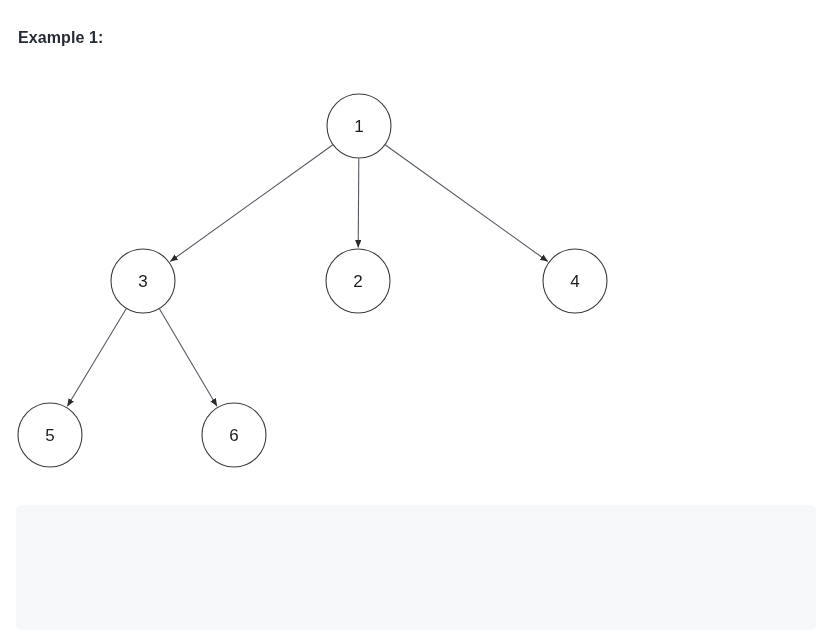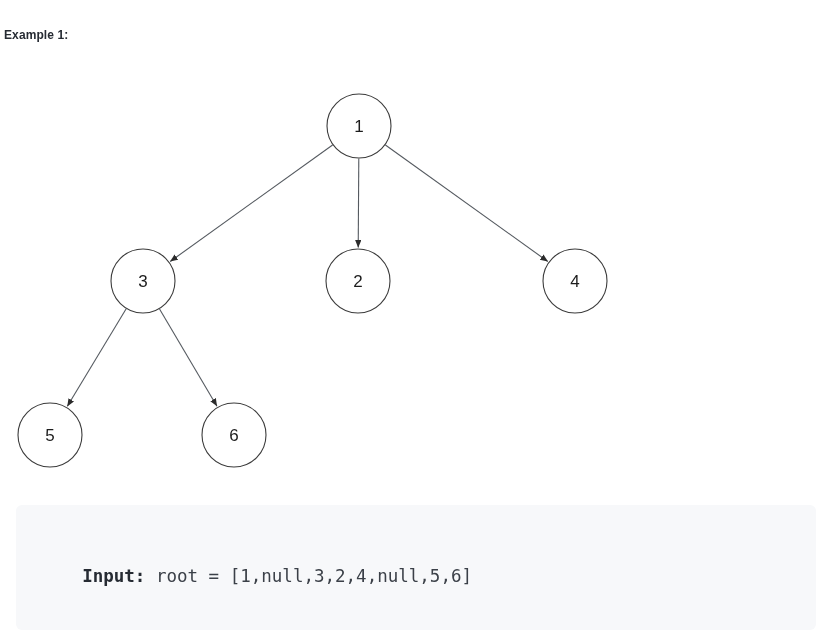--- a/index.html
+++ b/index.html
@@ -13,23 +13,23 @@
     position: relative;
     overflow: hidden;
     font-family: "Liberation Sans", sans-serif;
     color: #262b33;
     -webkit-font-smoothing: antialiased;
   }
 
   
   .example-heading {
     position: absolute;
-    left: 4px;
+    left: 18px;
     top: 28px;
-    font-size: 12px;
+    font-size: 16px;
     font-weight: bold;
     letter-spacing: 0.1px;
     color: #262b33;
     line-height: 1.3;
   }
 
   
   .tree-figure {
     position: absolute;
     left: 0;
@@ -132,18 +132,15 @@
         <g>
           <circle cx="234" cy="363" r="32" class="node-circle" fill="#ffffff" stroke="#3b3b3b"></circle>
           <text x="234" y="363.5" class="node-label">6</text>
         </g>
       </g>
   </svg>
 </div>
 
 <div class="code-block">
   <div class="code-line">
-    <span class="code-key">Input:</span><span class="code-val"> root = [1,null,3,2,4,null,5,6]</span>
-  </div>
-  <div class="code-line">
     
   </div>
 </div>
 
 </body></html>

